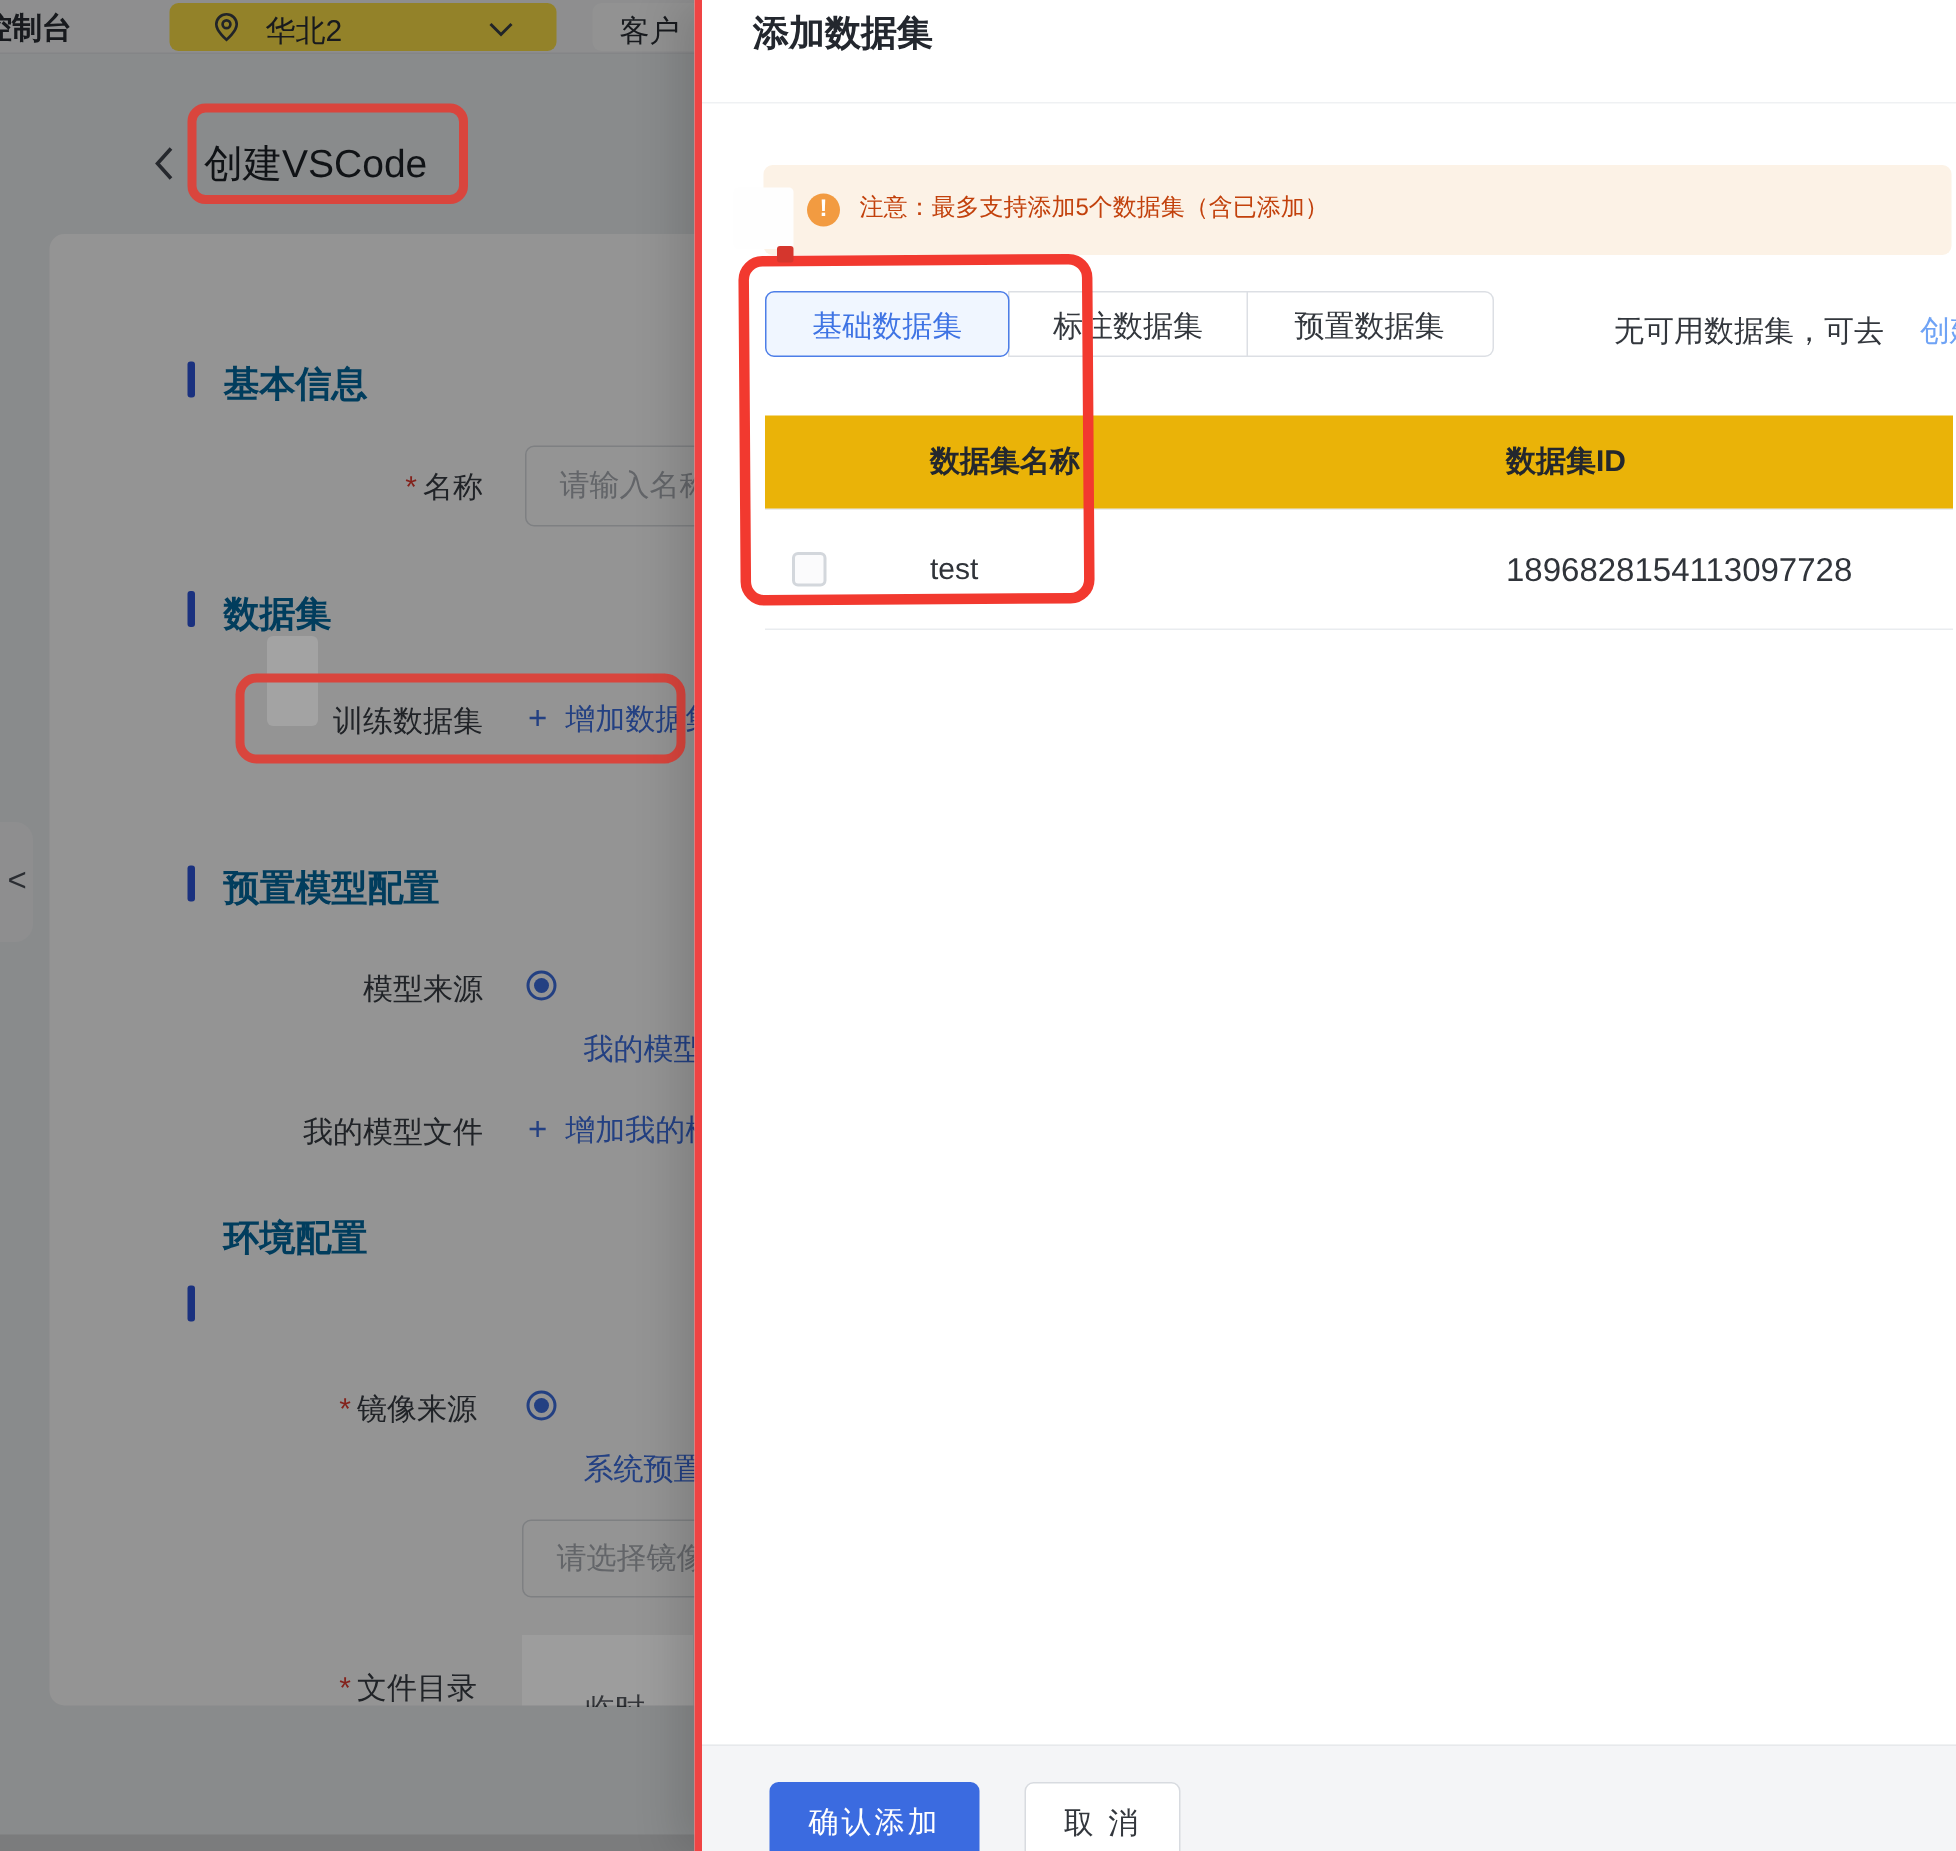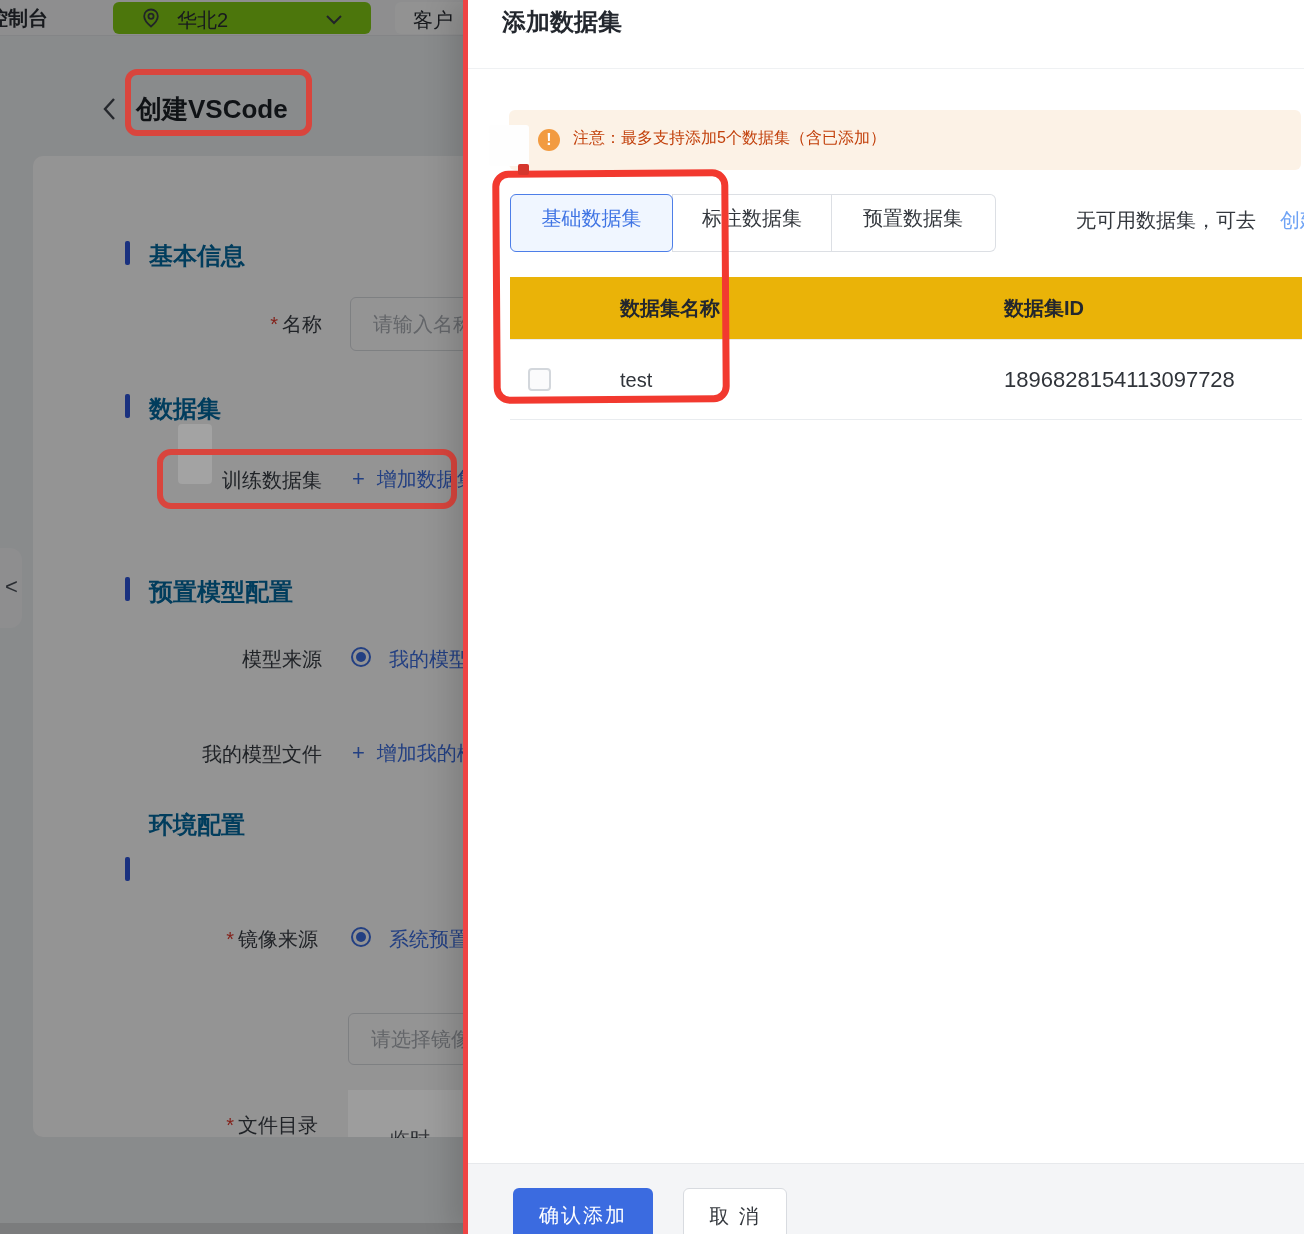--- a/index.html
+++ b/index.html
@@ -4,29 +4,29 @@
 <style>
   * { margin:0; padding:0; box-sizing:border-box; }
   html,body { background:#fff; }
   body { font-family:"Liberation Sans", sans-serif; }
   #root { position:relative; width:1304px; height:1234px; background:#EDEFF1; overflow:hidden; }
   .abs { position:absolute; }
 
   
   #navbar { left:0; top:0; width:1304px; height:36px; background:#F4F5F6; border-bottom:1px solid #E3E5E8; }
   #console-label { left:-12px; top:5px; font-size:20px; font-weight:700; color:#2A2E34; white-space:nowrap; }
-  #region-sel { left:113px; top:2px; width:258px; height:32px; background:#84cc16; border-radius:6px; }
+  #region-sel { left:113px; top:2px; width:258px; height:32px; background:#fde047; border-radius:6px; }
   #pin-icon { left:28px; top:6px; width:20px; height:20px; }
   #region-label { left:64px; top:5px; font-size:20px; color:#2A2E34; white-space:nowrap; }
   #region-chevron { left:212px; top:11px; width:18px; height:14px; }
   #customer-item { left:395px; top:2px; width:120px; height:32px; background:#FBFCFC; border-radius:6px; }
   #customer-label { left:18px; top:5px; font-size:20px; color:#2A2E34; white-space:nowrap; }
 
   #back-chevron { left:100px; top:94px; width:18px; height:30px; }
-  #page-title { left:136px; top:92px; font-size:26px; font-weight:700; color:#1D2127; white-space:nowrap; }
+  #page-title { left:136px; top:92px; font-size:26px; font-weight:400; color:#1D2127; white-space:nowrap; }
 
   #card { left:33px; top:156px; width:1120px; height:981px; background:#FFFFFF; border-radius:10px; }
   #bottom-strip { left:0; top:1223px; width:1304px; height:11px; background:#D5D6D8; }
 
   .sec-bar { width:5px; height:24px; background:#2D55DB; border-radius:2px; }
   .sec-title { font-size:24px; font-weight:700; color:#0369a1; white-space:nowrap; }
   #sec1-bar { left:125px; top:241px; } #sec1-title { left:149px; top:240px; }
   #sec2-bar { left:125px; top:394px; } #sec2-title { left:149px; top:393px; }
   #sec3-bar { left:125px; top:577px; } #sec3-title { left:149px; top:576px; }
   #sec4-bar { left:125px; top:857px; } #sec4-title { left:149px; top:809px; }
@@ -49,21 +49,21 @@
 
   .blue-link { color:#3D6EE0; font-size:20px; white-space:nowrap; cursor:pointer; }
   .blue-link .plus { display:inline-block; margin-right:12px; font-size:22px; }
   #add-dataset-link { left:352px; top:466px; }
   #add-model-link { left:352px; top:740px; }
 
   .radio-outer { width:20px; height:20px; border:2px solid #3D6EE0; border-radius:50%; background:#fff; }
   .radio-dot { position:absolute; left:3px; top:3px; width:10px; height:10px; border-radius:50%; background:#3D6EE0; }
   #model-radio { left:351px; top:647px; }
   #image-radio { left:351px; top:927px; }
-  .radio-option { font-size:20px; color:#3D6EE0; white-space:nowrap; }
+  .radio-option { font-size:20px; color:#3D6EE0; white-space:nowrap;margin-top:40px; }
   #model-option { left:389px; top:646px; }
   #image-option { left:389px; top:926px; }
 
   #dir-hint-clip { left:390px; top:1126px; width:72px; height:12px; overflow:hidden; }
   #dir-hint-clip span { font-size:20px; color:#383D44; white-space:nowrap; }
 
   #collapse-handle { left:0; top:548px; width:22px; height:80px; background:#F4F5F7; border-radius:0 12px 12px 0; }
   #collapse-glyph { left:5px; top:26px; font-size:22px; color:#4A4F57; }
 
   
@@ -79,21 +79,21 @@
             border-left:5px solid #ef4444; box-shadow:-12px 0 28px rgba(0,0,0,0.14); }
   #drawer-title { left:34px; top:6px; font-size:24px; font-weight:700; color:#23272E; white-space:nowrap; }
   #drawer-divider { left:0; top:68px; width:841px; height:1px; background:#EFF1F3; }
 
   #notice-banner { left:41px; top:110px; width:792px; height:60px; background:#FCF2E6; border-radius:6px; }
   #notice-icon { left:29px; top:19px; width:22px; height:22px; background:#F29B41; border-radius:50%;
                  color:#fff; font-size:16px; font-weight:700; text-align:center; line-height:22px; }
   #notice-text { left:64px; top:18px; font-size:16px; color:#c2410c; white-space:nowrap; }
   #eraser-patch { left:21px; top:125px; width:40px; height:41px; background:#FEFEFE; border-radius:3px; z-index:12; }
 
-  .tab { top:194px; height:58px; text-align:center; line-height:46px; font-size:20px; cursor:pointer; background:#fff; }
+  .tab { top:194px; height:44px; text-align:center; line-height:46px; font-size:20px; cursor:pointer; background:#fff; }
   #tab-0 { left:42px;  width:163px; border:1px solid #4D7EE8; background:#F0F6FF; color:#3F74E4; border-radius:6px; z-index:2; }
   #tab-1 { left:204px; width:160px; border:1px solid #DCDFE4; color:#33373D; }
   #tab-2 { left:363px; width:165px; border:1px solid #DCDFE4; border-left:none; color:#33373D; border-radius:0 6px 6px 0; }
 
   #empty-text { left:608px; top:207px; font-size:20px; color:#33373D; white-space:nowrap; }
   #empty-link { color:#6FA3F5; cursor:pointer;margin-left:24px; }
 
   #table-header { left:42px; top:277px; width:792px; height:63px; background:#eab308; border-bottom:1px solid #E9ECEF; }
   .th { position:absolute; top:0; height:63px; line-height:63px; font-size:20px; font-weight:700; color:#23272E; white-space:nowrap; }
   #th-name { left:110px; } #th-id { left:494px; }

